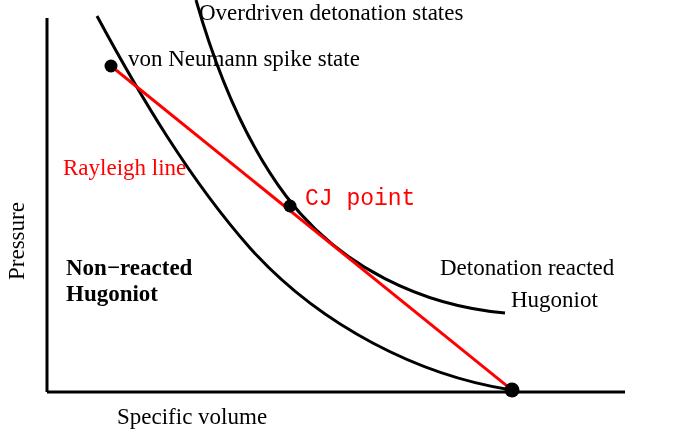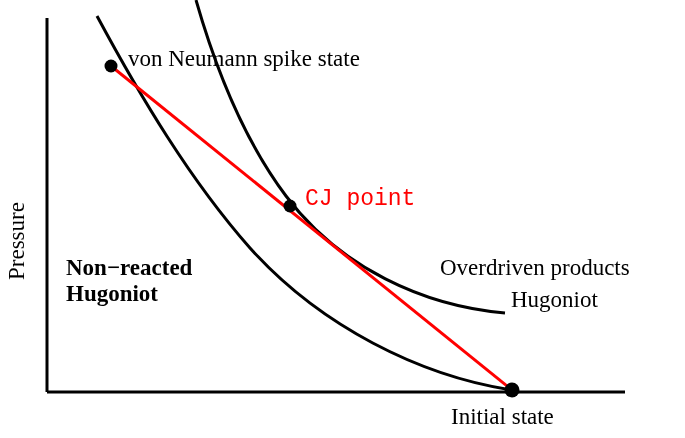--- a/index.html
+++ b/index.html
@@ -56,31 +56,33 @@
 
     <path d="M 196,0 C 216,70 244,140 286,196 C 340,268 424,306 505,313" fill="none" stroke="#000000" stroke-width="3"></path>
 
     <line x1="111" y1="66" x2="512" y2="390" stroke="#ff0000" stroke-width="3"></line>
 
     <circle cx="111" cy="66" r="6.5" fill="#000000"></circle>
     <circle cx="290" cy="206" r="6.5" fill="#000000"></circle>
     <circle cx="512" cy="390" r="7.5" fill="#000000"></circle>
   </svg>
 
+  <div class="lbl" id="label-overdriven" style="left:199px; top:0px;">Overdriven detonation states</div>
 
   <div class="lbl" id="label-von-neumann" style="left:128px; top:46px;font-family:Liberation Serif, serif;">von Neumann spike state</div>
 
+  <div class="lbl red" id="label-rayleigh" style="left:63px; top:155px;">Rayleigh line</div>
 
   <div class="lbl red" id="label-cj-point" style="left:305px; top:186px;font-family:Liberation Mono, monospace;">CJ point</div>
 
   <div class="lbl two-line" id="label-non-reacted" style="left:66px; top:255px;font-weight:bold;">Non−reacted
 Hugoniot</div>
 
-  <div class="lbl" id="label-detonation-products-1" style="left:440px; top:255px;">Overdriven products</div>
+  <div class="lbl" id="label-detonation-products-1" style="left:440px; top:255px;">Detonation reacted</div>
 
   <div class="lbl" id="label-detonation-products-2" style="left:511px; top:287px;">Hugoniot</div>
 
-  <div class="lbl" id="label-initial-state" style="left:451px; top:404px;">Initial state</div>
 
+  <div class="lbl" id="axis-label-specific-volume" style="left:117px; top:404px;">Specific volume</div>
 
   <div class="lbl" id="axis-label-pressure" style="left:4px; top:280px;">Pressure</div>
 
 </div>
 
 </body></html>

